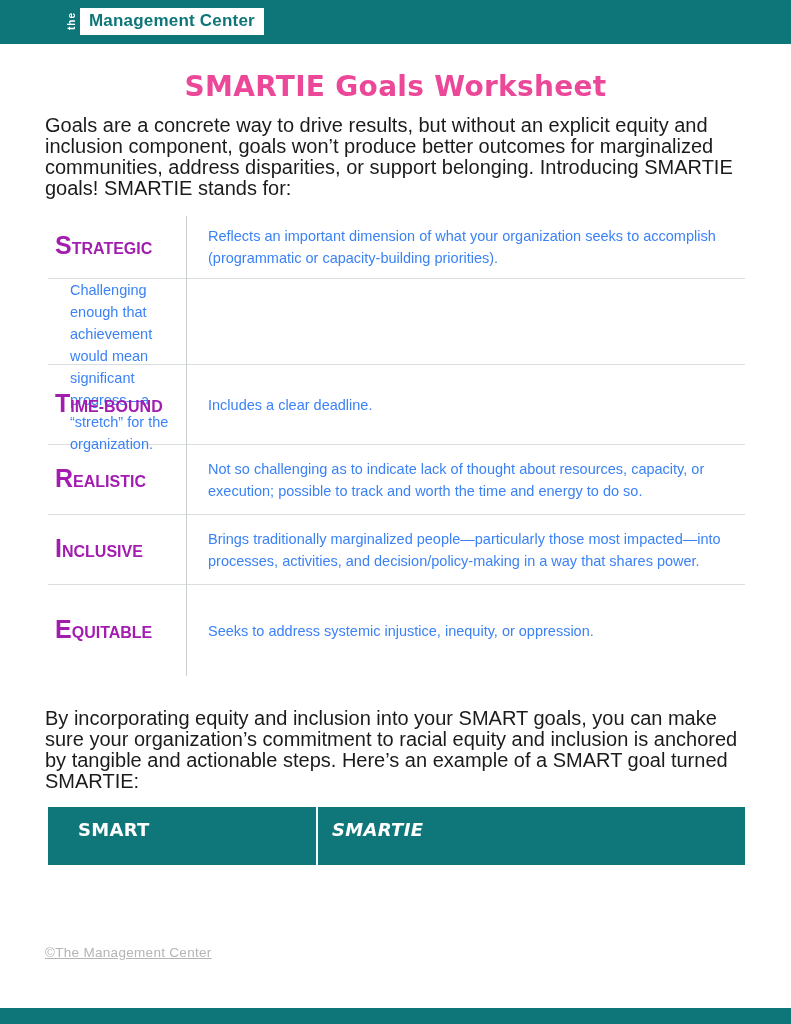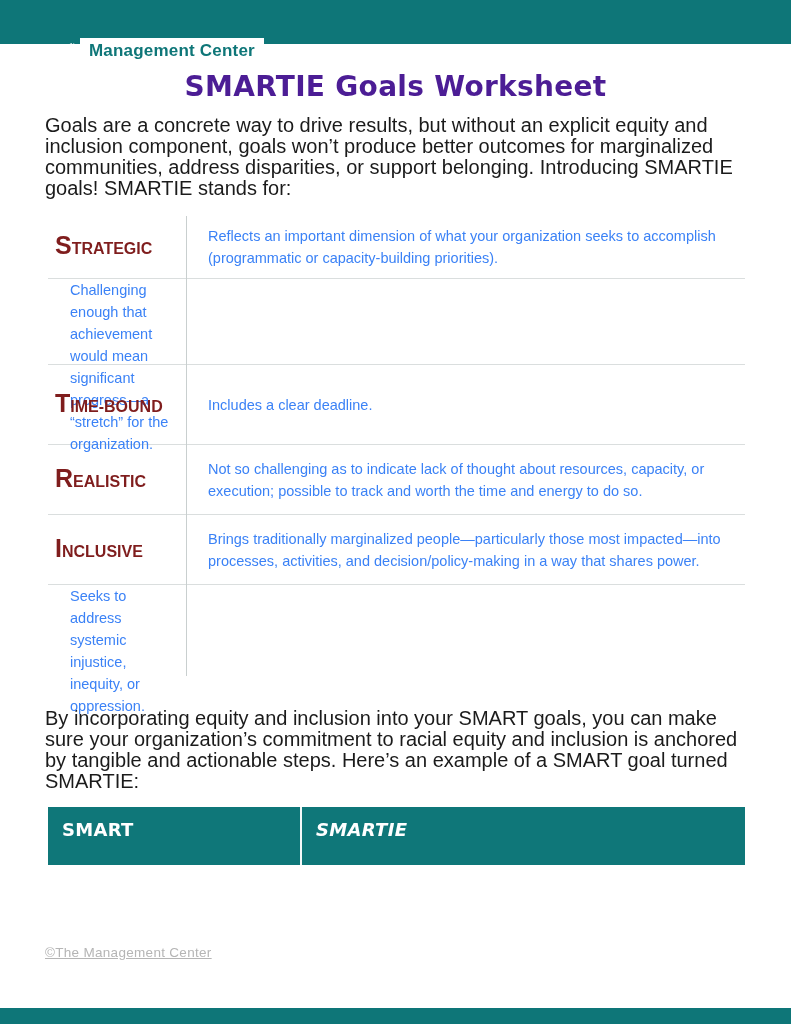--- a/index.html
+++ b/index.html
@@ -8,35 +8,35 @@
     position:relative; width:791px; height:1024px; margin:0 auto;
     background:#ffffff; overflow:hidden;
     font-family:"Liberation Sans", sans-serif; color:#1b1b1b;
   }
 
   
   .topbar {
     position:absolute; top:0; left:0; width:100%; height:44px;
     background:#0e7678;
   }
-  .logo { position:absolute; left:66px; top:7px; display:flex; align-items:center;margin-top:30px; }
+  .logo { position:absolute; left:66px; top:7px; display:flex; align-items:center; }
   .logo-the {
     writing-mode:vertical-rl; transform:rotate(180deg);
     color:#ffffff; font-weight:bold; font-size:10px; letter-spacing:1px;
     height:28px; text-align:center; margin-right:3px;
   }
   .logo-box {
     background:#ffffff; color:#0e7678; font-weight:bold; font-size:17px;
     padding:3px 9px 4px 9px; letter-spacing:0.2px;
   }
 
   
   .title {
     margin-top:70px; text-align:center;
-    color:#4c1d95; font-weight:bold; font-size:28px; letter-spacing:0.3px;
+    color:#ec4899; font-weight:bold; font-size:28px; letter-spacing:0.3px;
     font-family:"DejaVu Sans", "Liberation Sans", sans-serif;
   }
   .para {
     margin:12px 44px 0 45px;
     font-size:20px; line-height:21px; color:#1b1b1b;
   }
 
   
   .def-table { position:relative; margin:17px 0 0 48px; width:697px; }
   .def-table::after {
@@ -49,37 +49,37 @@
   }
   .def-row:last-child { border-bottom:none; }
   .def-row:nth-child(1){ height:63px; }
   .def-row:nth-child(2){ height:86px; }
   .def-row:nth-child(3){ height:80px; }
   .def-row:nth-child(4){ height:70px; }
   .def-row:nth-child(5){ height:70px; }
   .def-row:nth-child(6){ height:91px; }
   .def-row:nth-child(7){ height:58px; }
   .def-term {
-    color:#7f1d1d; font-weight:bold; font-size:16px;
+    color:#a21caf; font-weight:bold; font-size:16px;
     text-transform:uppercase; word-break:break-all;
     line-height:32px; padding:0 18px 0 7px;
   }
   .def-term::first-letter { font-size:25px; }
   .def-desc {
     font-size:14.5px; line-height:22px; color:#3b82f6;
     padding:0 8px 0 22px;
   }
 
   
   .closing { margin-top:32px; }
 
   
   .cmp-table {
     margin:15px 0 0 48px; width:697px; height:58px;
-    background:#0f7779; display:flex;
+    background:#0f7779; display:flex;padding-left:16px;
   }
   .cmp-cell {
     color:#ffffff; font-weight:bold; font-size:18px; letter-spacing:0.3px;
     padding:12px 0 0 14px;
     font-family:"DejaVu Sans", "Liberation Sans", sans-serif;
   }
   .cmp-cell-smart { width:254px; border-right:2px solid #f4f8f8; }
   .cmp-cell-smartie { flex:1;font-style:italic; }
 
   
@@ -122,20 +122,21 @@
     </div>
     <div class="def-row">
       <div class="def-term">Realistic</div>
       <div class="def-desc">Not so challenging as to indicate lack of thought about resources, capacity, or execution; possible to track and worth the time and energy to do so.</div>
     </div>
     <div class="def-row">
       <div class="def-term">Inclusive</div>
       <div class="def-desc">Brings traditionally marginalized people—particularly those most impacted—into processes, activities, and decision/policy-making in a way that shares power.</div>
     </div>
     <div class="def-row">
+      <div class="def-term">Equitable</div>
       <div class="def-desc">Seeks to address systemic injustice, inequity, or oppression.</div>
     </div>
   </div>
 
   <p class="para closing">By incorporating equity and inclusion into your SMART goals, you can make sure your organization’s commitment to racial equity and inclusion is anchored by tangible and actionable steps. Here’s an example of a SMART goal turned SMARTIE:</p>
 
   <div class="cmp-table">
     <div class="cmp-cell cmp-cell-smart">SMART</div>
     <div class="cmp-cell cmp-cell-smartie">SMARTIE</div>
   </div>

